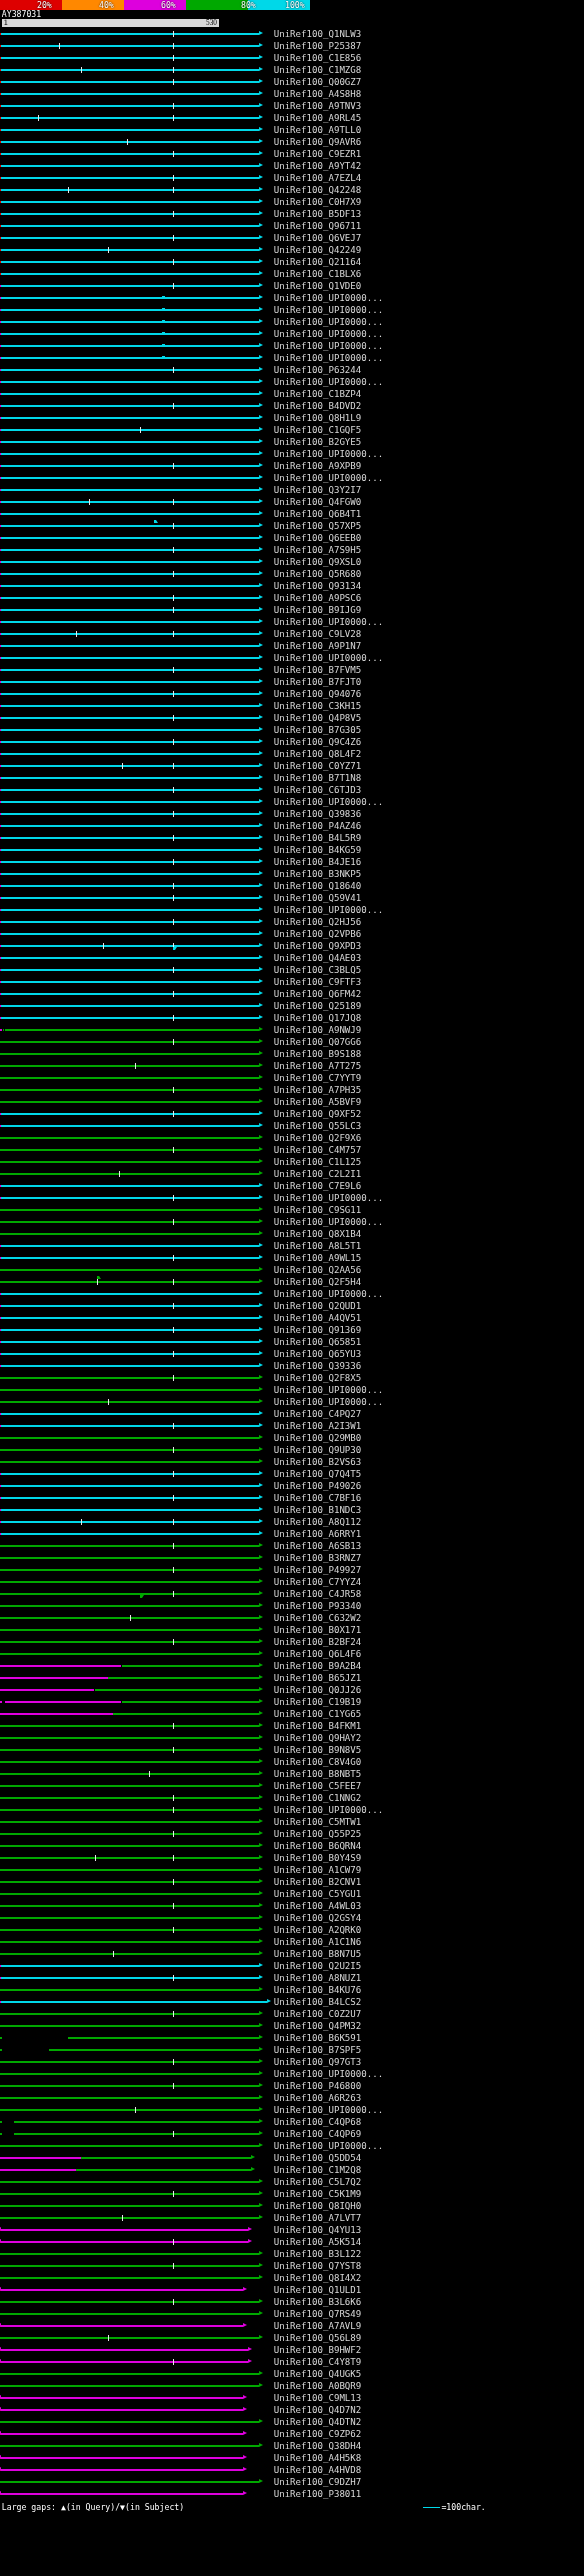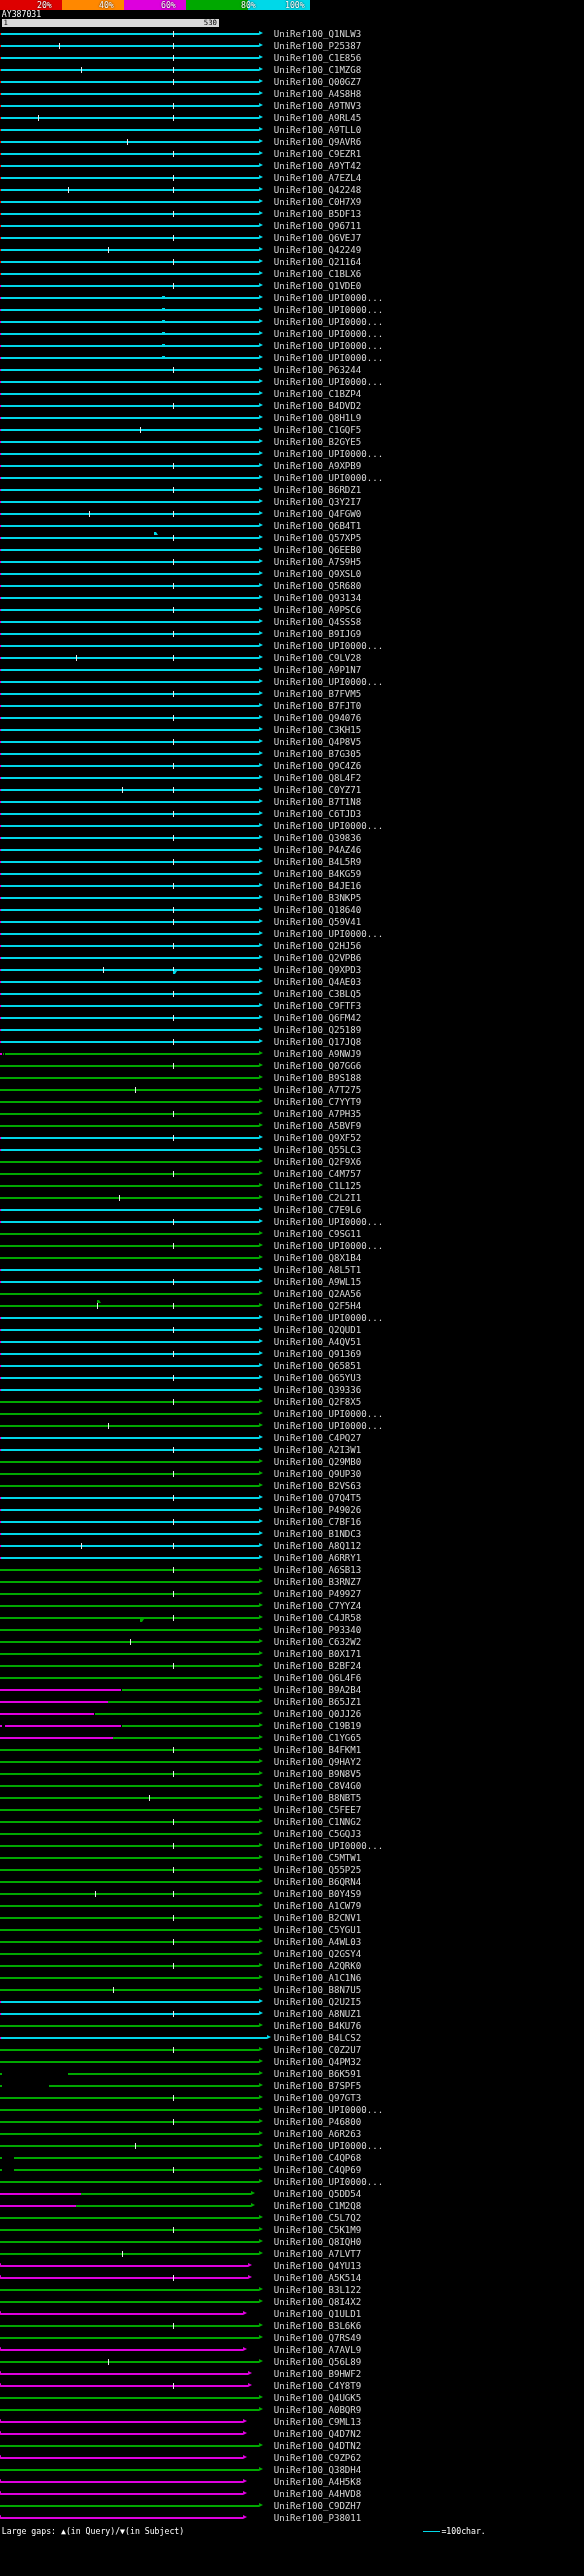--- a/index.html
+++ b/index.html
@@ -9,21 +9,21 @@
     font-family:"DejaVu Sans Mono","Liberation Mono",monospace;
     position:relative;overflow:hidden;
   }
   
   .scalebar{position:relative;height:10px;width:311px;display:flex;}
   .scalebar .segc{height:10px;width:62px;}
   .scalebar .slab{position:absolute;top:0;font-size:8.2px;line-height:10px;color:#fff;text-shadow:0 0 1.8px #000;}
   .queryrow{height:9.1px;color:#fff;font-size:8.2px;line-height:9.1px;padding-left:1.8px;letter-spacing:0;}
   .ruler{position:relative;height:8.2px;width:217px;background:#d8d8d8;margin:0 0 0.9px 1.8px;font-size:7.3px;color:#000;}
   .ruler .rs{position:absolute;left:1.8px;top:0;line-height:8.2px;}
-  .ruler .re{position:absolute;right:1.8px;top:0;line-height:8.2px;}
+  .ruler .re{position:absolute;right:1.8px;top:0;line-height:8.2px;font-family:Liberation Serif, serif;}
   
   .rows{width:585px;}
   .row{height:12px;position:relative;display:flex;}
   .plot{position:relative;width:270px;height:12px;flex:0 0 270px;}
   .seg{position:absolute;top:4.6px;height:1.8px;}
   .lead{position:absolute;top:4.6px;height:2.7px;width:1.8px;}
   .tick{position:absolute;top:2.7px;width:0.9px;height:6.4px;}
   .arrow-r{position:absolute;top:2.7px;width:0;height:0;
     border-top:2.7px solid transparent;border-bottom:2.7px solid transparent;border-left:4.6px solid #0ff;}
   .arrow-l{position:absolute;top:2.7px;width:0;height:0;
@@ -417,29 +417,20 @@
         <span class="seg" style="left: 0.5%; width: 95.5%; background: rgb(0, 216, 232);"></span>
         <span class="arrow-r" style="left: 96%; border-left-color: rgb(0, 216, 232);"></span>
       </div>
       <span class="lbl">UniRef100_UPI0000...</span>
     </div>
     <div class="row">
       <div class="plot">
         <span class="lead" style="left: 0px; background: rgb(221, 0, 221);"></span>
         <span class="seg" style="left: 0.5%; width: 95.5%; background: rgb(0, 216, 232);"></span>
         <span class="arrow-r" style="left: 96%; border-left-color: rgb(0, 216, 232);"></span>
-        <span class="tick" style="left: 64%; background: rgb(232, 232, 232);"></span>
-      </div>
-      <span class="lbl">UniRef100_B6RDZ1</span>
-    </div>
-    <div class="row">
-      <div class="plot">
-        <span class="lead" style="left: 0px; background: rgb(221, 0, 221);"></span>
-        <span class="seg" style="left: 0.5%; width: 95.5%; background: rgb(0, 216, 232);"></span>
-        <span class="arrow-r" style="left: 96%; border-left-color: rgb(0, 216, 232);"></span>
       </div>
       <span class="lbl">UniRef100_Q3Y2I7</span>
     </div>
     <div class="row">
       <div class="plot">
         <span class="lead" style="left: 0px; background: rgb(221, 0, 221);"></span>
         <span class="seg" style="left: 0.5%; width: 95.5%; background: rgb(0, 216, 232);"></span>
         <span class="arrow-r" style="left: 96%; border-left-color: rgb(0, 216, 232);"></span>
         <span class="tick" style="left: 33%; background: rgb(232, 232, 232);"></span>
         <span class="tick" style="left: 64%; background: rgb(232, 232, 232);"></span>
@@ -507,28 +498,20 @@
       <span class="lbl">UniRef100_Q93134</span>
     </div>
     <div class="row">
       <div class="plot">
         <span class="lead" style="left: 0px; background: rgb(221, 0, 221);"></span>
         <span class="seg" style="left: 0.5%; width: 95.5%; background: rgb(0, 216, 232);"></span>
         <span class="arrow-r" style="left: 96%; border-left-color: rgb(0, 216, 232);"></span>
         <span class="tick" style="left: 64%; background: rgb(232, 232, 232);"></span>
       </div>
       <span class="lbl">UniRef100_A9PSC6</span>
-    </div>
-    <div class="row">
-      <div class="plot">
-        <span class="lead" style="left: 0px; background: rgb(221, 0, 221);"></span>
-        <span class="seg" style="left: 0.5%; width: 95.5%; background: rgb(0, 216, 232);"></span>
-        <span class="arrow-r" style="left: 96%; border-left-color: rgb(0, 216, 232);"></span>
-      </div>
-      <span class="lbl">UniRef100_Q4SSS8</span>
     </div>
     <div class="row">
       <div class="plot">
         <span class="lead" style="left: 0px; background: rgb(221, 0, 221);"></span>
         <span class="seg" style="left: 0.5%; width: 95.5%; background: rgb(0, 216, 232);"></span>
         <span class="arrow-r" style="left: 96%; border-left-color: rgb(0, 216, 232);"></span>
         <span class="tick" style="left: 64%; background: rgb(232, 232, 232);"></span>
       </div>
       <span class="lbl">UniRef100_B9IJG9</span>
     </div>
@@ -1404,28 +1387,20 @@
       <span class="lbl">UniRef100_C5FEE7</span>
     </div>
     <div class="row">
       <div class="plot">
         <span class="lead" style="left: 0px; background: rgb(0, 168, 0);"></span>
         <span class="seg" style="left: 0.5%; width: 95.5%; background: rgb(0, 168, 0);"></span>
         <span class="arrow-r" style="left: 96%; border-left-color: rgb(0, 168, 0);"></span>
         <span class="tick" style="left: 64%; background: rgb(232, 232, 232);"></span>
       </div>
       <span class="lbl">UniRef100_C1NNG2</span>
-    </div>
-    <div class="row">
-      <div class="plot">
-        <span class="lead" style="left: 0px; background: rgb(0, 168, 0);"></span>
-        <span class="seg" style="left: 0.5%; width: 95.5%; background: rgb(0, 168, 0);"></span>
-        <span class="arrow-r" style="left: 96%; border-left-color: rgb(0, 168, 0);"></span>
-      </div>
-      <span class="lbl">UniRef100_C5GQJ3</span>
     </div>
     <div class="row">
       <div class="plot">
         <span class="lead" style="left: 0px; background: rgb(0, 168, 0);"></span>
         <span class="seg" style="left: 0.5%; width: 95.5%; background: rgb(0, 168, 0);"></span>
         <span class="arrow-r" style="left: 96%; border-left-color: rgb(0, 168, 0);"></span>
         <span class="tick" style="left: 64%; background: rgb(232, 232, 232);"></span>
       </div>
       <span class="lbl">UniRef100_UPI0000...</span>
     </div>
@@ -1737,20 +1712,29 @@
       </div>
       <span class="lbl">UniRef100_A5K514</span>
     </div>
     <div class="row">
       <div class="plot">
         <span class="lead" style="left: 0px; background: rgb(0, 168, 0);"></span>
         <span class="seg" style="left: 0.5%; width: 95.5%; background: rgb(0, 168, 0);"></span>
         <span class="arrow-r" style="left: 96%; border-left-color: rgb(0, 168, 0);"></span>
       </div>
       <span class="lbl">UniRef100_B3L122</span>
+    </div>
+    <div class="row">
+      <div class="plot">
+        <span class="lead" style="left: 0px; background: rgb(0, 168, 0);"></span>
+        <span class="seg" style="left: 0.5%; width: 95.5%; background: rgb(0, 168, 0);"></span>
+        <span class="arrow-r" style="left: 96%; border-left-color: rgb(0, 168, 0);"></span>
+        <span class="tick" style="left: 64%; background: rgb(232, 232, 232);"></span>
+      </div>
+      <span class="lbl">UniRef100_Q7YST8</span>
     </div>
     <div class="row">
       <div class="plot">
         <span class="lead" style="left: 0px; background: rgb(0, 168, 0);"></span>
         <span class="seg" style="left: 0.5%; width: 95.5%; background: rgb(0, 168, 0);"></span>
         <span class="arrow-r" style="left: 96%; border-left-color: rgb(0, 168, 0);"></span>
       </div>
       <span class="lbl">UniRef100_Q8I4X2</span>
     </div>
     <div class="row">

